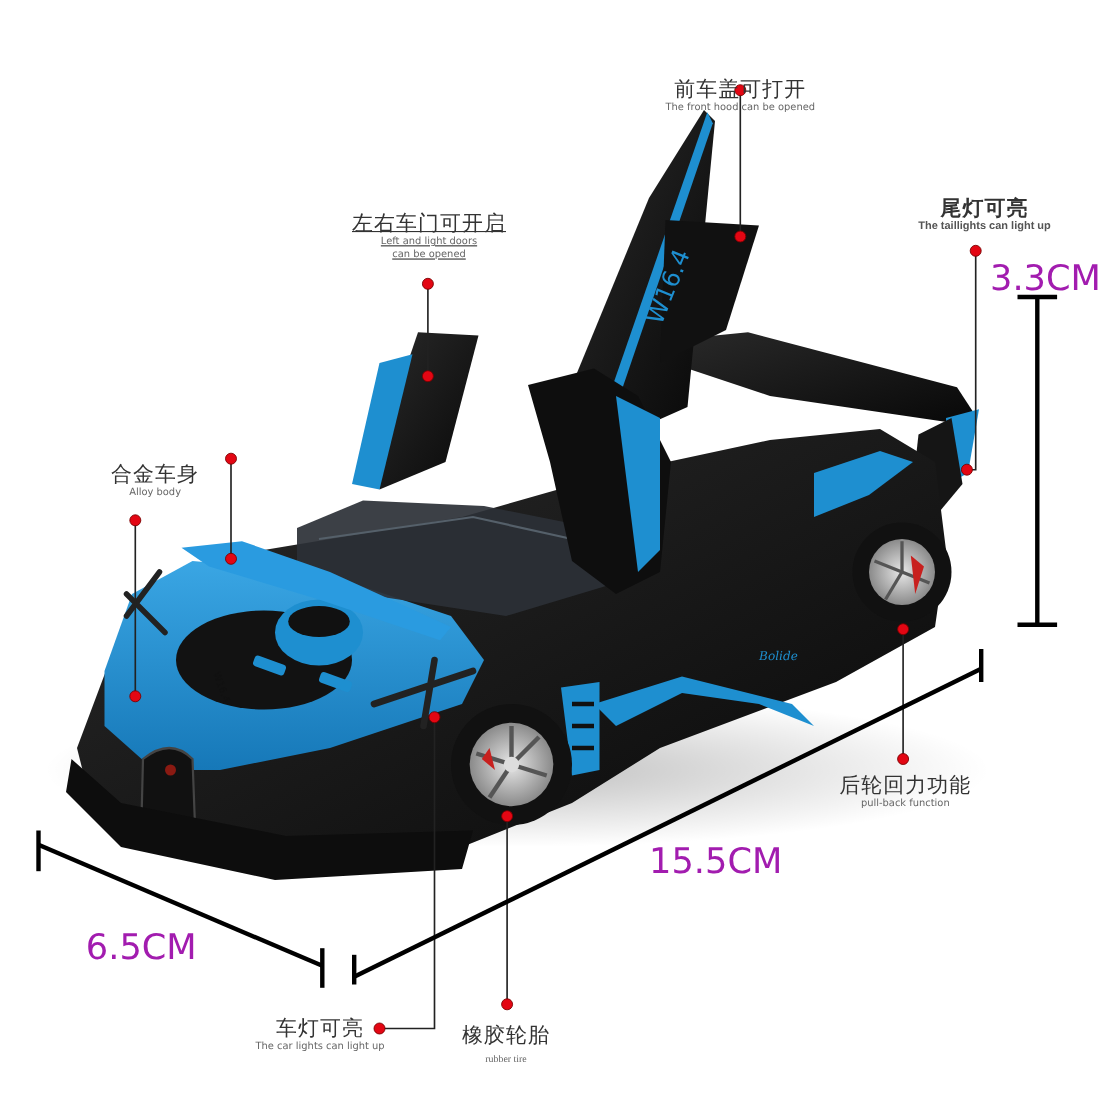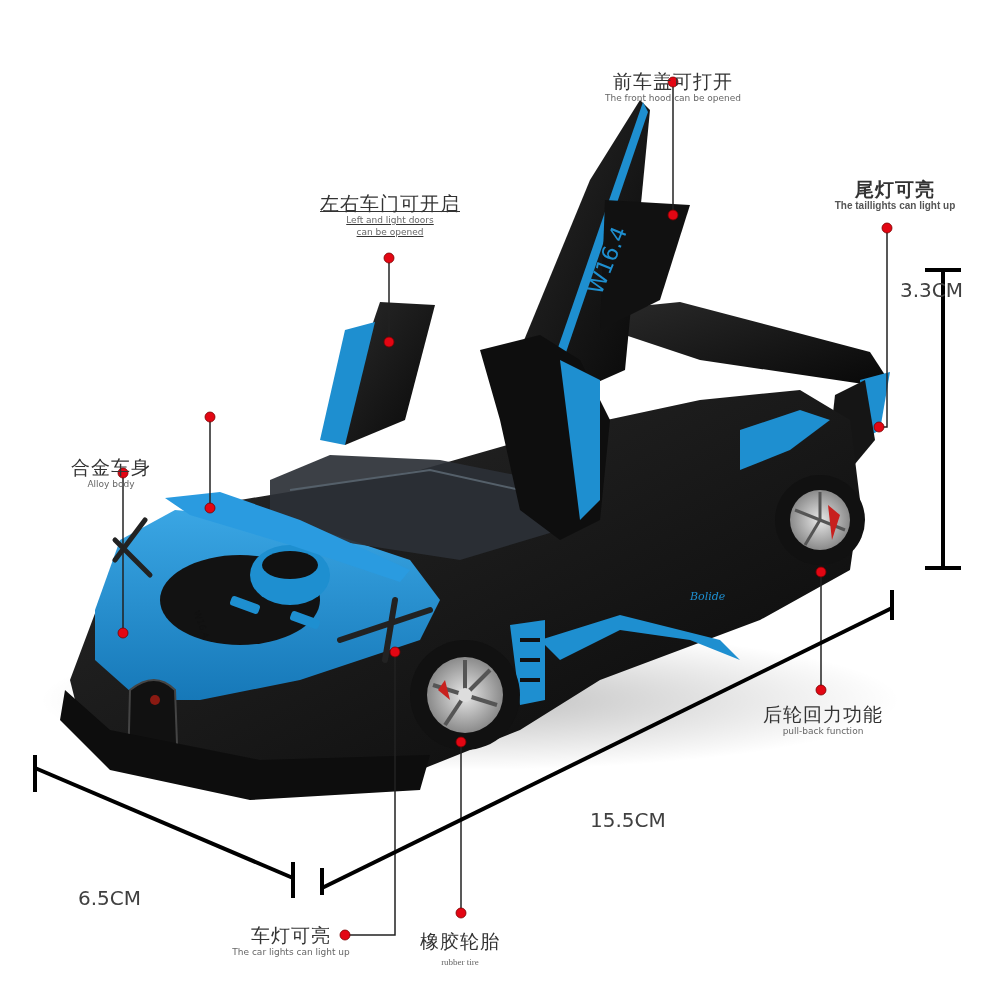--- a/index.html
+++ b/index.html
@@ -4,21 +4,21 @@
 <style>
   html, body { margin: 0; padding: 0; background: #ffffff; }
   body { width: 1000px; height: 1000px; position: relative; overflow: hidden;
          font-family: "DejaVu Sans", "Liberation Sans", sans-serif; }
   .stage { position: absolute; left: 0; top: 0; width: 1000px; height: 1000px; }
   svg.art { position: absolute; left: 0; top: 0; }
   .label { position: absolute; text-align: center; color: #333; }
   .label .zh { font-size: 19px; letter-spacing: 1px; color: #333; line-height: 22px; white-space: nowrap; }
   .label .en { font-size: 9px; color: #666; line-height: 12px; white-space: nowrap; }
   .label .en.bold { font-weight: bold; font-family: "Liberation Sans", sans-serif; font-size: 10px; color: #555; }
-  .dim { position: absolute; font-family: "DejaVu Sans", sans-serif; font-size: 20px; color: #404040; white-space: nowrap; margin-top: 44px; }
+  .dim { position: absolute; font-family: "DejaVu Sans", sans-serif; font-size: 32px; color: #a21caf; white-space: nowrap; }
 </style>
 </head>
 <body>
 
 <div class="stage">
 
   <svg class="art" width="1000" height="1000" viewBox="0 0 1000 1000">
     <defs>
       <linearGradient id="blueG" x1="0" y1="0" x2="0" y2="1">
         <stop offset="0" stop-color="#3aa6e4"></stop>
@@ -174,21 +174,21 @@
     <div class="en">Left and light doors</div>
     <div class="en">can be opened</div>
   </div>
 
   <div class="label" style="left:820px; top:178px; width:150px;">
     <div class="zh" style="font-weight:bold;">尾灯可亮</div>
     <div class="en bold">The taillights can light up</div>
   </div>
 
 
-  <div class="label" style="left:61px; top:420px; width:100px;margin-top:36px;">
+  <div class="label" style="left:91px; top:420px; width:100px;">
     <div class="zh">合金车身</div>
     <div class="en">Alloy body</div>
   </div>
 
   <div class="label" style="left:748px; top:703px; width:150px;">
     <div class="zh">后轮回力功能</div>
     <div class="en">pull-back function</div>
   </div>
 
   <div class="label" style="left:226px; top:924px; width:130px;">

